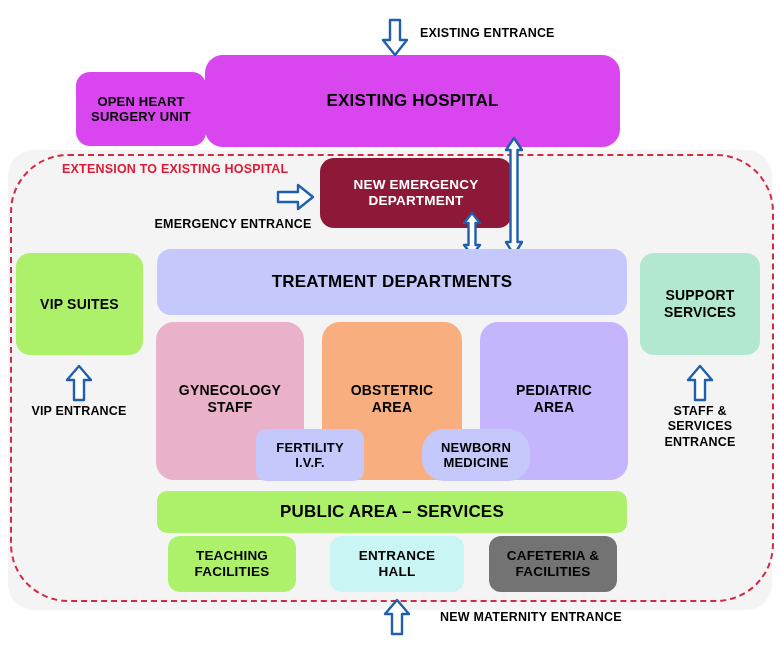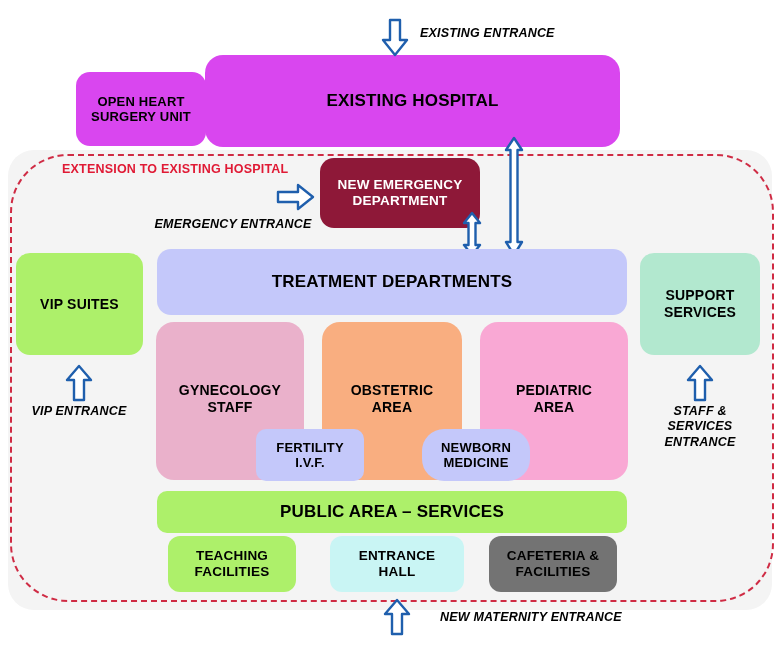--- a/index.html
+++ b/index.html
@@ -58,38 +58,37 @@
   
   .cap {
     position: absolute;
     color: #000000;
     font-weight: bold;
     font-size: 12.5px;
     text-align: center;
     line-height: 1.22;
     letter-spacing: 0.2px;
     white-space: pre-line;
-    font-style: italic;
   }
 
   
   .arrow {
     position: absolute;
   }
   .arrow svg { display: block; }
 
   
   .t-grey   { background: #d946ef; color:#000; }
   .t-maroon { background: #8e1838; color:#ffffff; }
   .t-lav    { background: #c4c8fa; }
   .t-green  { background: #adf06a; }
   .t-mint   { background: #b2e8cf; }
   .t-pink   { background: #eab1cb; }
   .t-orange { background: #f9ae80; }
-  .t-yellow { background: #f9a8d4; }
+  .t-yellow { background: #c4b5fd; }
   .t-cyan   { background: #c9f5f4; }
   .t-lgreen { background: #737373; }
 </style>
 </head>
 <body>
 
 <div id="canvas">
 
   <div class="panel-grey" style="left:8px; top:150px; width:764px; height:460px;"></div>
 
@@ -102,21 +101,21 @@
     <svg width="30" height="40" viewBox="0 0 30 40">
       <polygon points="10,2 20,2 20,22 27,22 15,37 3,22 10,22" fill="#ffffff" stroke="#1f5fad" stroke-width="2.4" stroke-linejoin="round"></polygon>
     </svg>
   </div>
   <div class="cap" style="left:420px; top:26px; width:230px; text-align:left;">EXISTING ENTRANCE</div>
 
   <div class="dashed-zone" style="left:10px; top:154px; width:760px; height:444px;"></div>
 
   <div class="zone-label" style="left:62px; top:162px;">EXTENSION TO EXISTING HOSPITAL</div>
 
-  <div class="blk t-maroon" style="left:320px; top:158px; width:160px; height:70px; border-radius:14px; font-size:13.5px;">NEW EMERGENCY
+  <div class="blk t-maroon" style="left:320px; top:158px; width:192px; height:70px; border-radius:14px; font-size:13.5px;">NEW EMERGENCY
 DEPARTMENT</div>
 
   <div class="arrow" style="left:276px; top:182px;">
     <svg width="40" height="30" viewBox="0 0 40 30">
       <polygon points="2,10 22,10 22,3 37,15 22,27 22,20 2,20" fill="#ffffff" stroke="#1f5fad" stroke-width="2.4" stroke-linejoin="round"></polygon>
     </svg>
   </div>
   <div class="cap" style="left:148px; top:217px; width:170px; text-align:center;">EMERGENCY ENTRANCE</div>
 
   <div class="arrow" style="left:459px; top:211px;">

